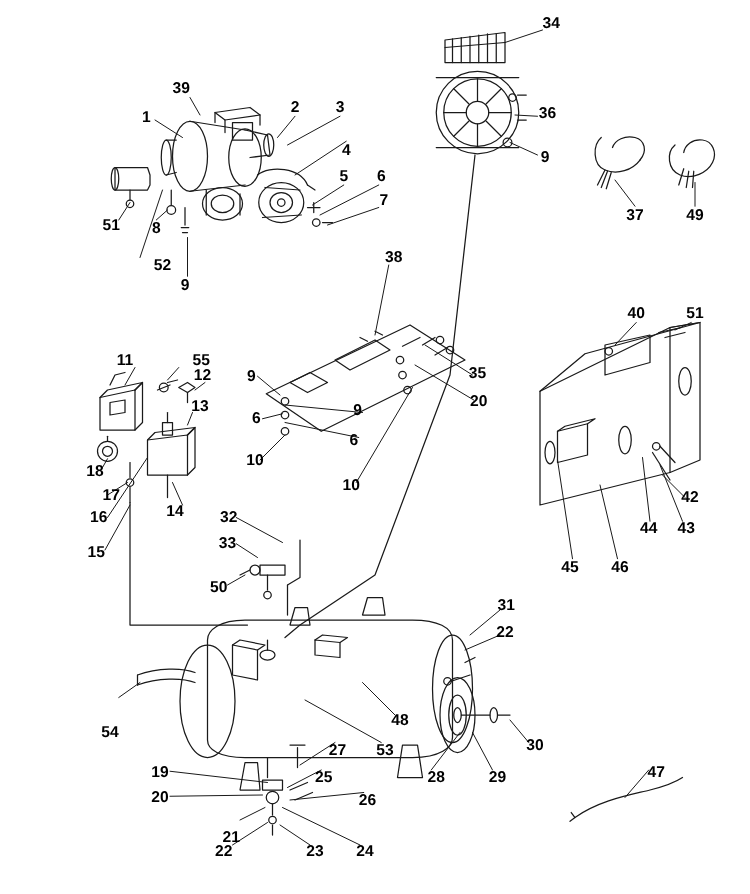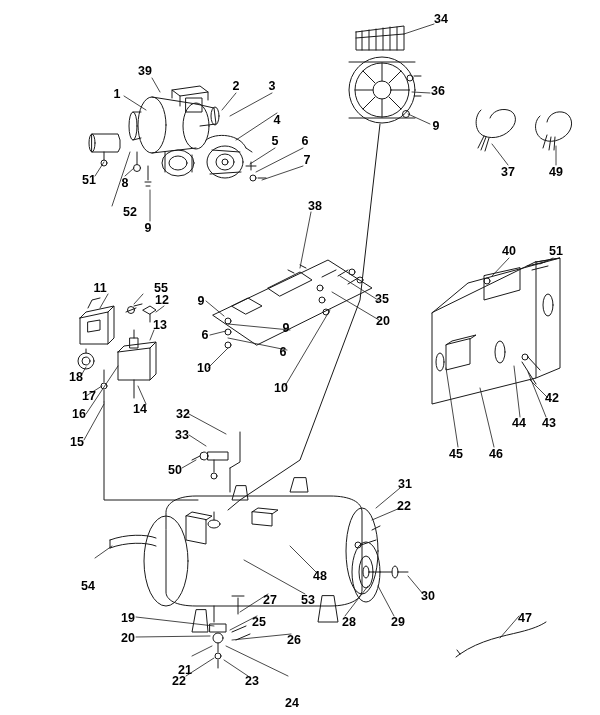--- a/index.html
+++ b/index.html
@@ -358,16 +358,16 @@
       <div class="callout" style="left: 128px; top: 618px;">19</div>
       <div class="callout" style="left: 349px; top: 622px;">28</div>
       <div class="callout" style="left: 398px; top: 622px;">29</div>
       <div class="callout" style="left: 259px; top: 622px;">25</div>
       <div class="callout" style="left: 525px; top: 618px;">47</div>
       <div class="callout" style="left: 128px; top: 638px;">20</div>
       <div class="callout" style="left: 294px; top: 640px;">26</div>
       <div class="callout" style="left: 185px; top: 670px;">21</div>
       <div class="callout" style="left: 179px; top: 681px;">22</div>
       <div class="callout" style="left: 252px; top: 681px;">23</div>
-      <div class="callout" style="left: 292px; top: 681px; margin-top: 22px;">24</div>
+      <div class="callout" style="left: 292px; top: 681px;">24</div>
     </div>
 
 </div>
 
 </body></html>

